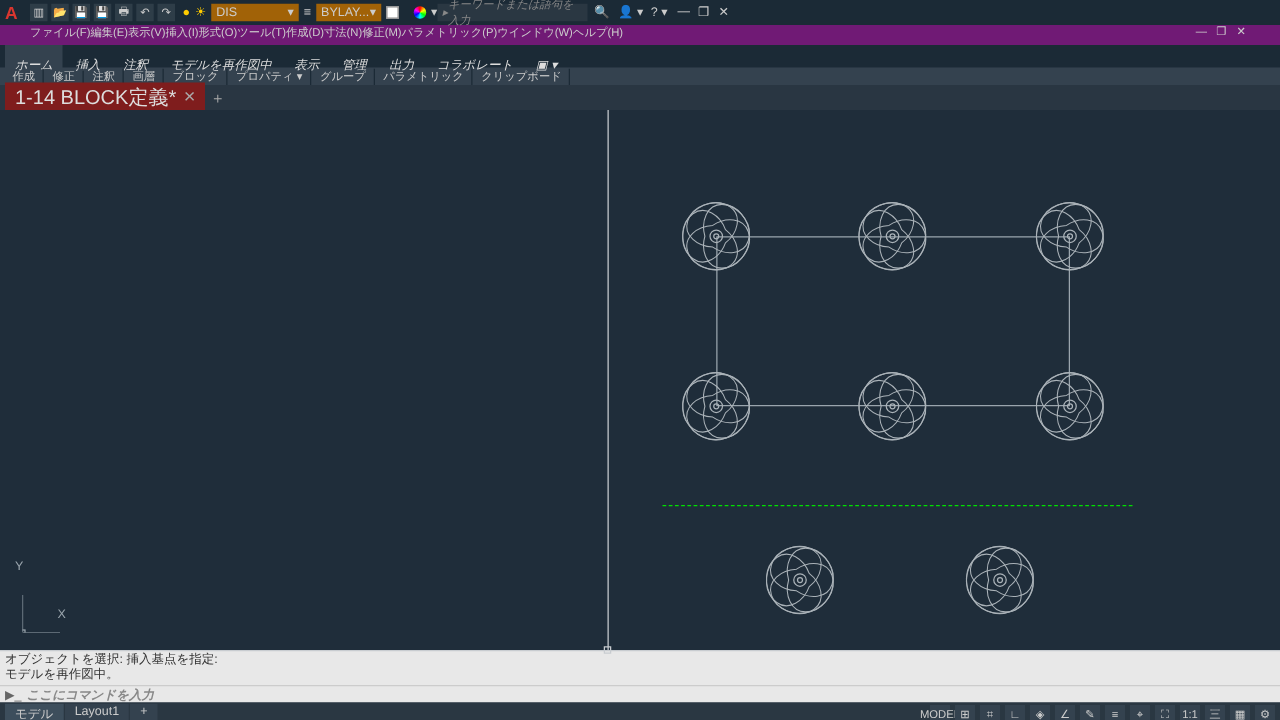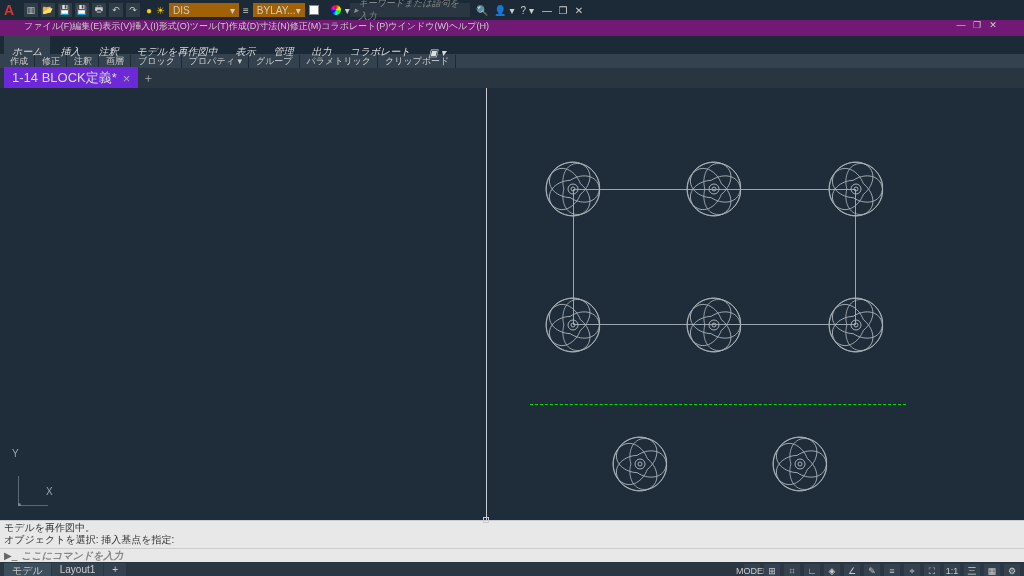--- a/index.html
+++ b/index.html
@@ -19,21 +19,21 @@
   .win-ctrl { display: flex; gap: 2px; }
   .win-ctrl span { width: 14px; text-align: center; color: #ccc; }
 
   .menubar { display: flex; height: 16px; align-items: flex-start; padding: 0 24px; background: #701a75; color: #ccc; font-size: 9px; }
   .ribbon-tabs { display: flex; gap: 2px; height: 18px; align-items: stretch; background: #1b2a36; padding-left: 4px; }
   .ribbon-tab { padding: 16px 8px; color: #ddd; font-size: 10px; background: #34424f; display: flex; align-items: center; font-style: italic; }
   .ribbon-tab:not(.active) { background: transparent; }
   .ribbon-panels { display: flex; gap: 1px; height: 14px; align-items: flex-end; background: #34424f; padding: 0 4px; color: #ccc; font-size: 9px; }
   .ribbon-panel { padding: 0 6px; border-right: 1px solid #1b2a36; }
   .drawing-tabs { display: flex; align-items: center; height: 20px; background: #293642; padding-left: 4px; gap: 4px; }
-  .dtab { background: #6d28d9; padding: 2px 8px; color: #ddd; display: flex; align-items: center; gap: 6px; font-size: 13px;}
+  .dtab { background: #7f1d1d; padding: 2px 8px; color: #ddd; display: flex; align-items: center; gap: 6px; font-size: 16px;}
   .dtab .close { color: #aaa; }
   .plus { color: #aaa; font-size: 12px; }
 
   .canvas { position: relative; width: 1024px; height: 432px; background: #1f2d3a; }
   .cross-v { position: absolute; left: 486px; top: 0; width: 1px; height: 432px; background: #c8ccd0; }
   .cross-h { position: absolute; left: 0; top: 432px; width: 1024px; height: 1px; background: #c8ccd0; }
   .pick-box { position:absolute; left:483px; top:429px; width:6px; height:6px; border:1px solid #c8ccd0; }
 
   .ucs { position: absolute; left: 18px; bottom: 14px; color: #9aa5ad; font-size: 10px; }
   .ucs svg { display: block; }
@@ -103,21 +103,21 @@
 <div class="menubar">
   <span>ファイル(F)</span>
   <span>編集(E)</span>
   <span>表示(V)</span>
   <span>挿入(I)</span>
   <span>形式(O)</span>
   <span>ツール(T)</span>
   <span>作成(D)</span>
   <span>寸法(N)</span>
   <span>修正(M)</span>
-  <span>コラボレート(P)</span>
+  <span>パラメトリック(P)</span>
   <span>ウインドウ(W)</span>
   <span>ヘルプ(H)</span>
   <div style="margin-left:auto" class="win-ctrl">
     <span>—</span>
     <span>❐</span>
     <span>✕</span>
   </div>
 </div>
 
 <div class="ribbon-tabs">
@@ -436,22 +436,22 @@
         <line x1="0" y1="30" x2="0" y2="0" stroke="#9aa5ad"></line>
         <line x1="0" y1="30" x2="30" y2="30" stroke="#9aa5ad"></line>
         <rect x="-2" y="28" width="4" height="4" fill="none" stroke="#9aa5ad"></rect>
       </svg>
     <span class="y">Y</span>
       <span class="x">X</span>
   </div>
 </div>
 
 <div class="cmdline">
+  <div>オブジェクトを選択:   挿入基点を指定:</div>
   <div>モデルを再作図中。</div>
-  <div>オブジェクトを選択:   挿入基点を指定:</div>
 </div>
 <div class="cmdinput">
   <span class="arrow">▶_</span>
   <span class="hint">ここにコマンドを入力</span>
 </div>
 
 <div class="statusbar">
   <div class="layout-tabs">
     <div class="layout-tab active">モデル</div>
     <div class="layout-tab">Layout1</div>

